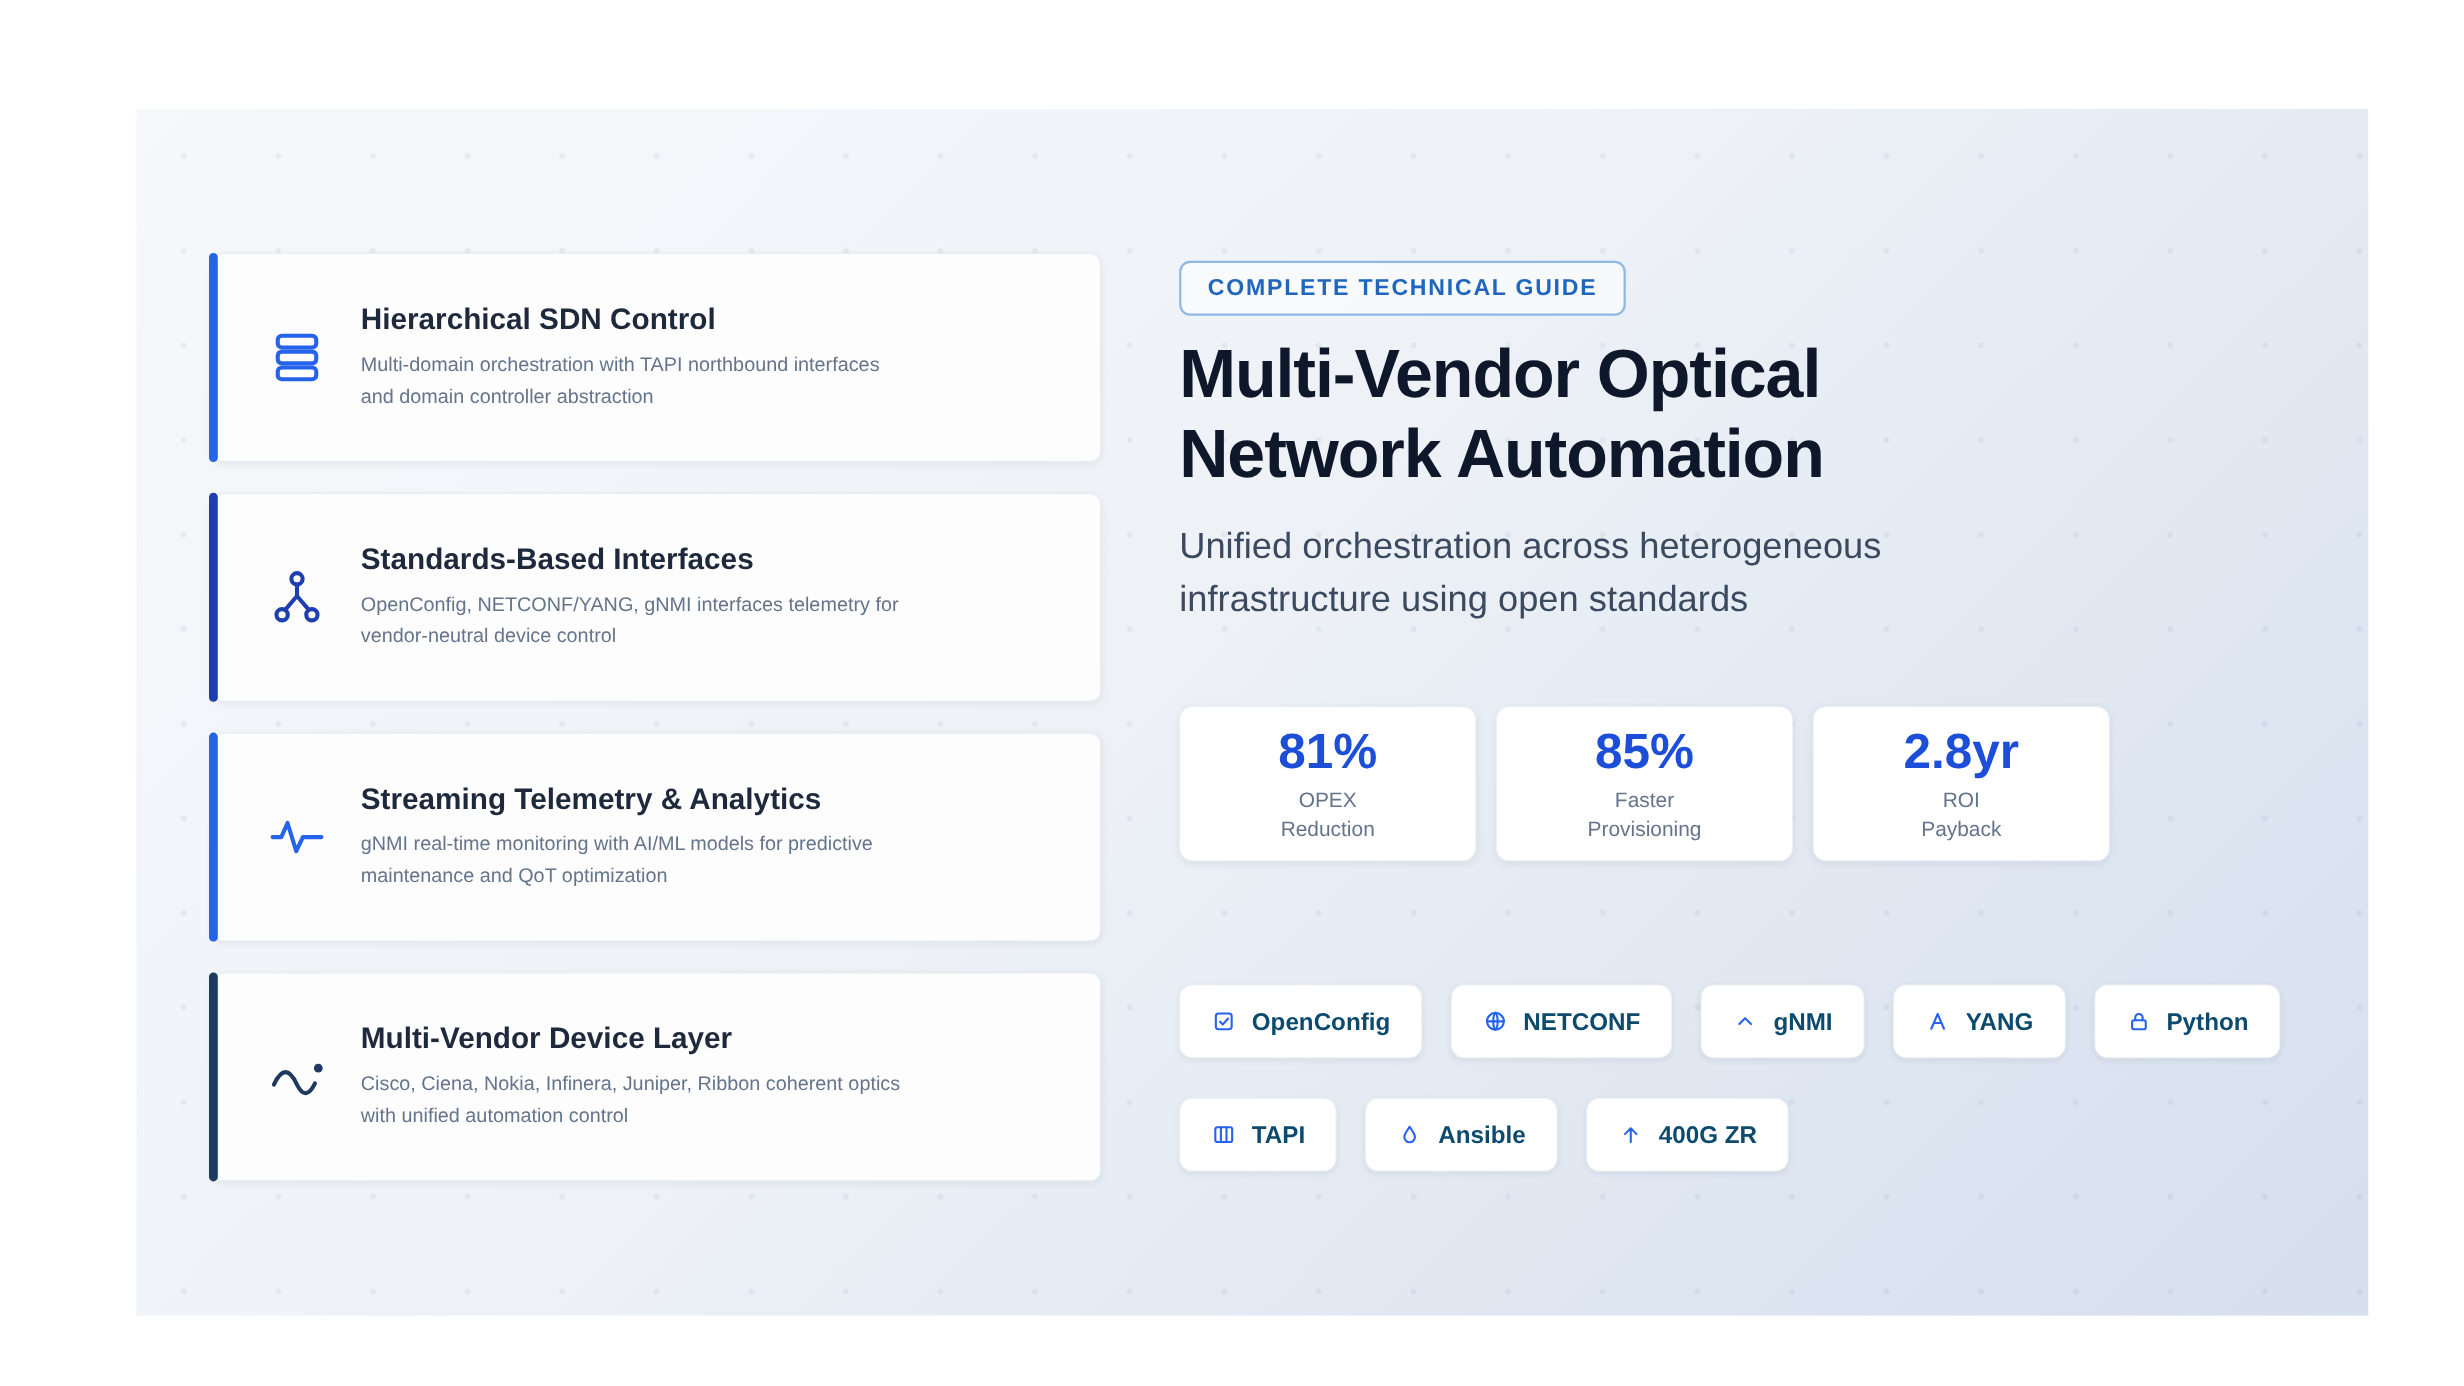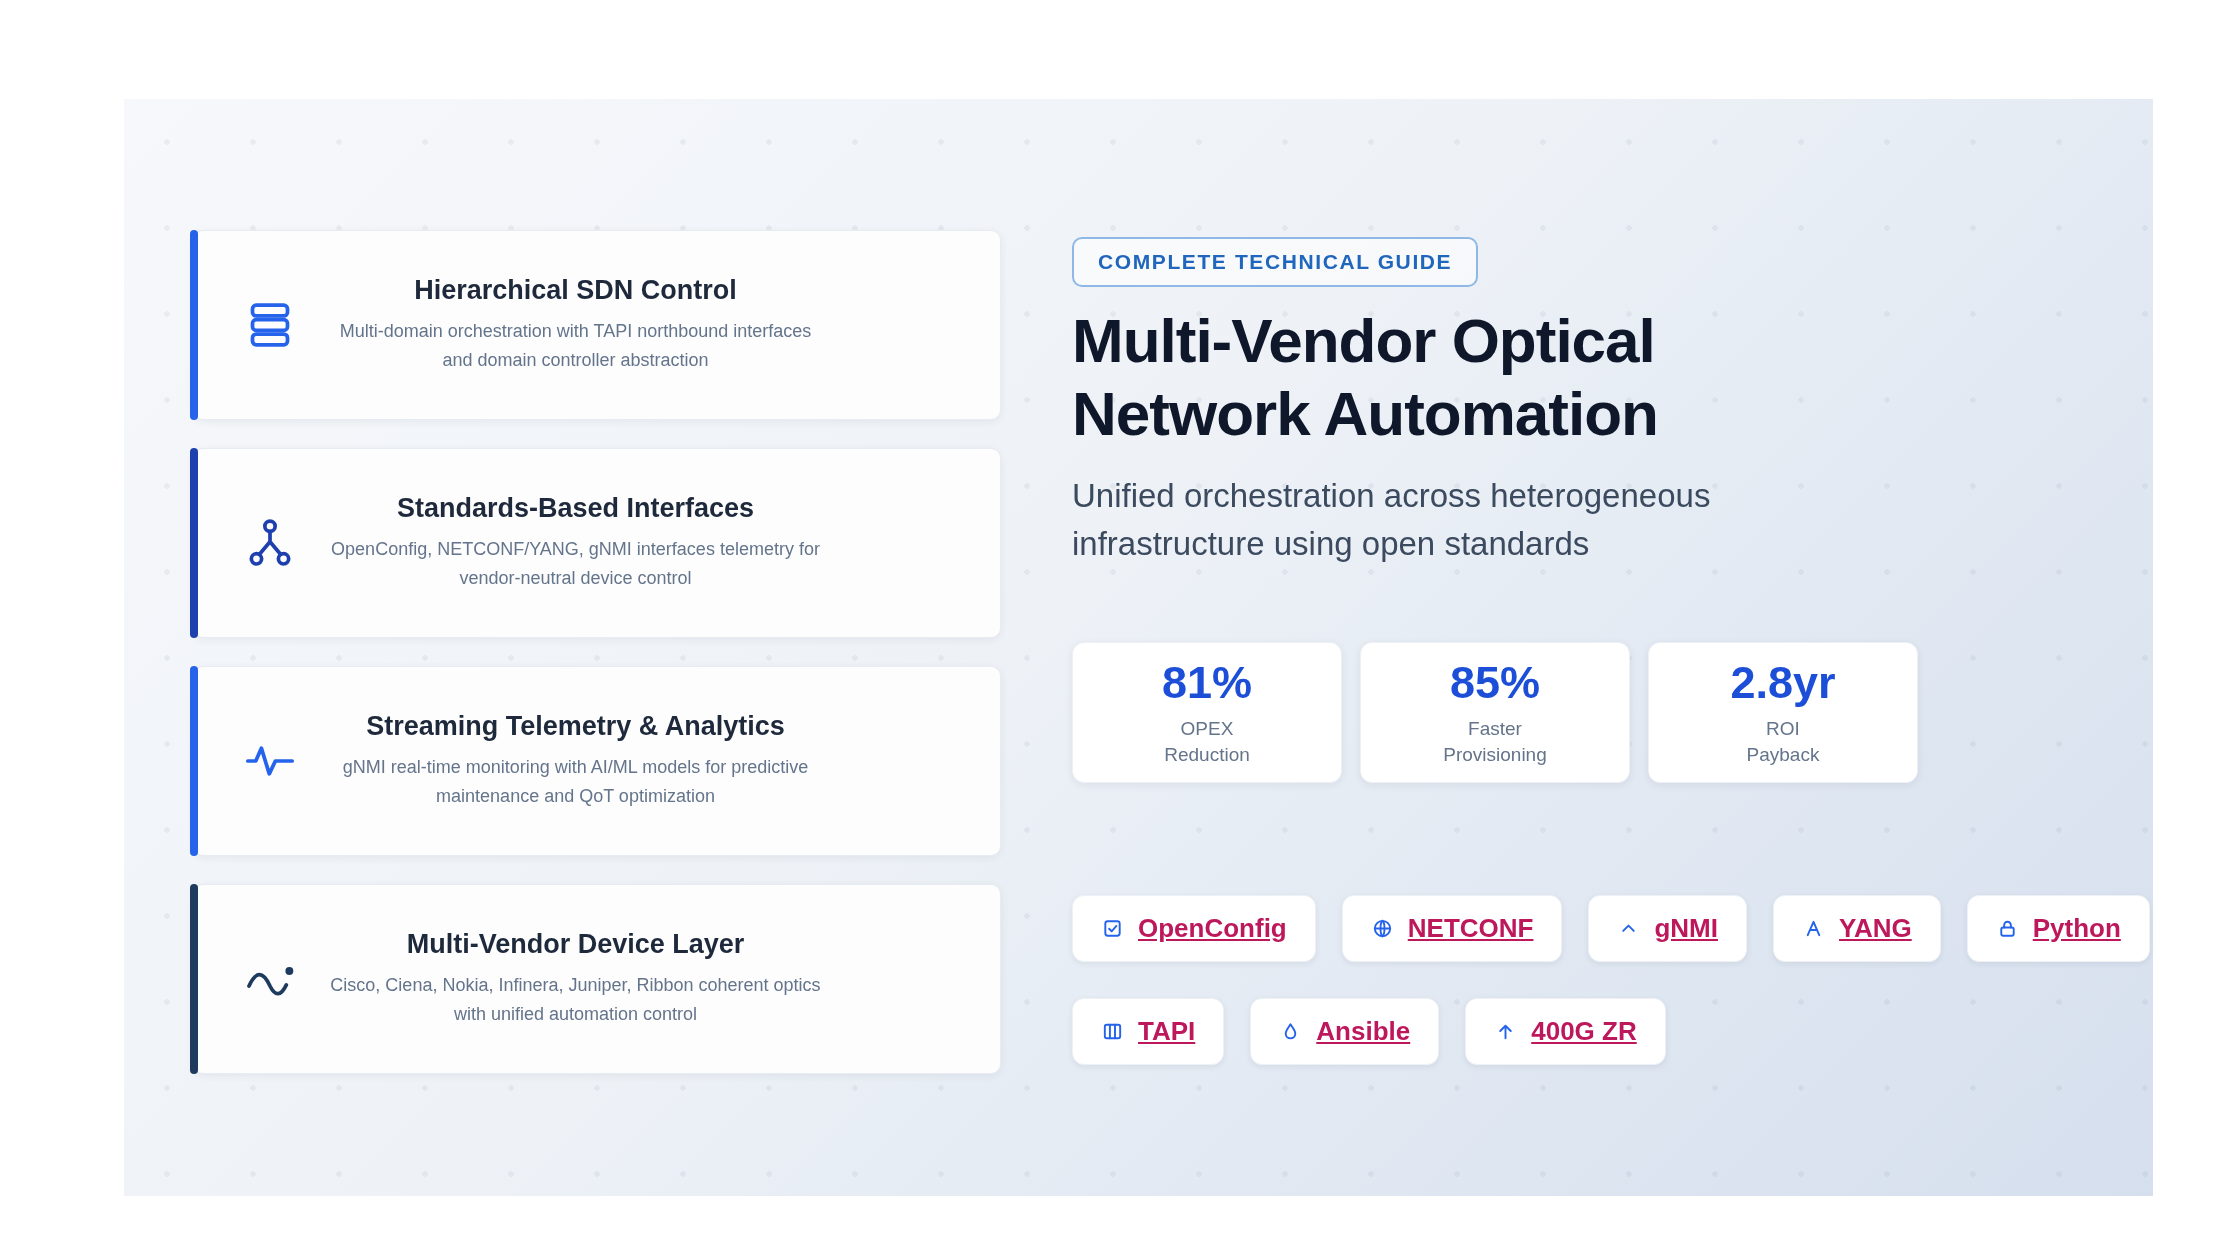--- a/index.html
+++ b/index.html
@@ -27,21 +27,20 @@
   }
   .card {
     position: relative;
     background: #fdfdfe;
     border: 1px solid #e7ecf2;
     border-radius: 10px;
     min-height: 190px;
     display: flex; align-items: center;
     padding: 26px 40px 26px 48px;
     box-shadow: 0 2px 8px rgba(15,23,42,0.06);
-    text-align: center;
   }
   .card .accent {
     position: absolute; left: -4px; top: -1px; bottom: -1px; width: 8px;
     border-radius: 5px;
     background: var(--accent, #2563eb);
   }
   .f-icon { width: 58px; flex: 0 0 58px; margin-right: 28px; color: var(--accent, #2563eb); }
   .f-icon svg { display: block; }
   .f-title { font-size: 27px; font-weight: 700; color: #1e293b; margin-bottom: 11px; }
   .f-desc  { font-size: 18px; color: #64748b; line-height: 1.6; max-width: 495px; }
@@ -79,21 +78,21 @@
   .chips { display: flex; gap: 26px; margin-top: 112px; }
   .chips.second { margin-top: 36px; }
   .chip {
     display: inline-flex; align-items: center; gap: 14px;
     height: 67px; padding: 0 28px;
     background: #ffffff; border: 1px solid #eef2f6; border-radius: 12px;
     box-shadow: 0 2px 6px rgba(15,23,42,0.07);
   }
   .chip-icon { color: #2563eb; display: inline-flex; }
   .chip-icon svg { display: block; }
-  .chip-label { font-size: 26px; font-weight: 700; color: #be185d; text-decoration: underline; }
+  .chip-label { font-size: 22px; font-weight: 700; color: #0c4a6e; }
 </style>
 </head>
 <body>
 
 <div class="panel">
 
   <div class="left-col">
 
     <div class="card" style="--accent: #2563eb;">
       <span class="accent"></span>

